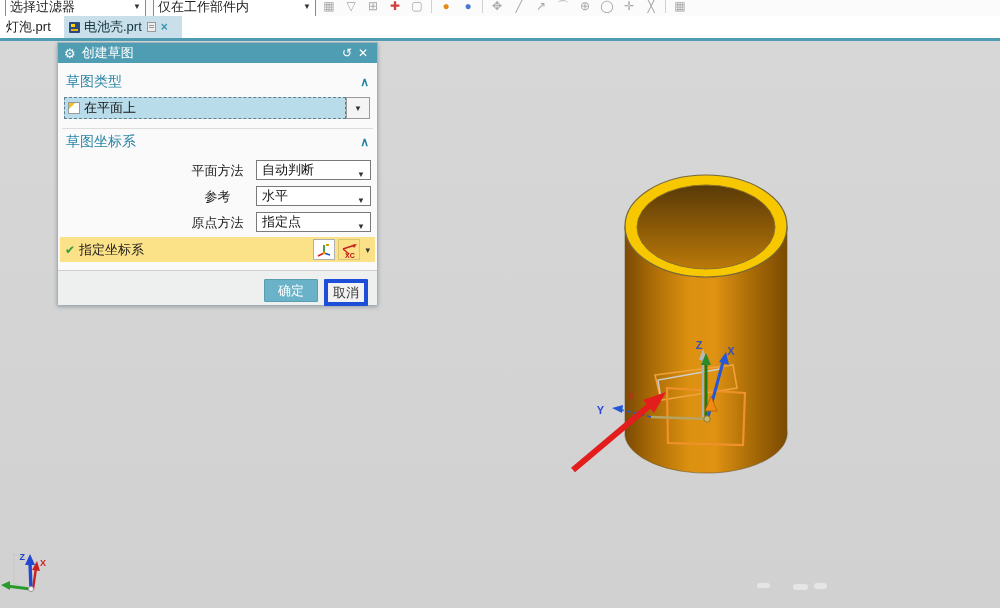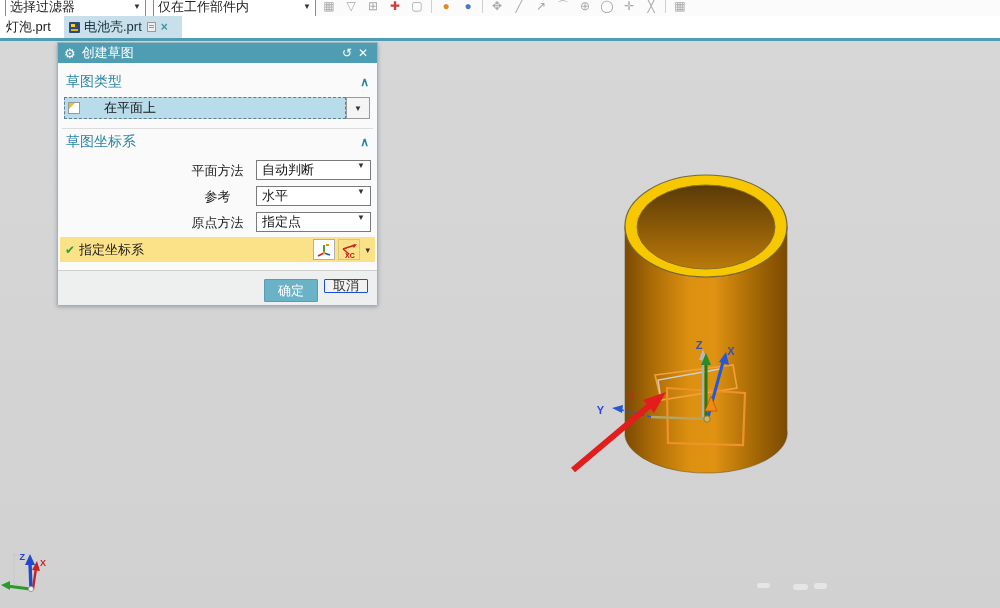--- a/index.html
+++ b/index.html
@@ -43,41 +43,41 @@
   #dlg-title { position:absolute; left:0; top:0; width:100%; height:20px; background:#4f9db3; color:#fff;
                display:flex; align-items:center; font-size:13px; padding:0 6px; }
   #dlg-title .ttl { margin-left:6px; }
   #dlg-title .sp { flex:1; }
   #dlg-title .tbtn { width:16px; text-align:center; font-size:12px; }
   .sect-head { position:absolute; left:8px; right:8px; height:20px; display:flex; align-items:center;
                color:#2b85a4; font-size:14px; }
   .sect-head .chev { margin-left:auto; font-weight:bold; font-size:12px; color:#2b85a4; }
   .sep { position:absolute; left:4px; right:4px; height:1px; background:#dcdcdc; }
   #type-combo { position:absolute; left:6px; top:54px; width:282px; height:22px; background:#b9dcea;
-                border:1px dashed #5f7f8e; display:flex; align-items:center; font-size:13px; color:#111; padding:0 3px;gap:20px; }
+                border:1px dashed #5f7f8e; display:flex; align-items:center; font-size:13px; color:#111; padding:0 3px; }
   .onplane-icon { width:12px; height:12px; background:#fff; border:1px solid #999; position:relative; margin-right:4px; }
   .onplane-icon::after { content:""; position:absolute; left:0; top:0; border-style:solid;
                          border-width:6px 6px 0 0; border-color:#f0c020 transparent transparent transparent; }
   #type-dd-btn { position:absolute; left:288px; top:54px; width:24px; height:22px; background:#f4f4f4;
                  border:1px solid #9a9a9a; font-size:8px; color:#333; display:flex; align-items:center; justify-content:center; }
   .frow { position:absolute; left:8px; right:8px; height:22px; display:flex; align-items:center; font-size:13px; color:#1a1a1a;justify-content:center; }
   .dd { position:absolute; left:198px; width:115px; height:20px; background:#fff; border:1px solid #7a7a7a;
-        display:flex; align-items:flex-start; font-size:13px; color:#111; padding:0 5px; }
+        display:flex; align-items:flex-end; font-size:13px; color:#111; padding:0 5px; }
   .dd .arr { margin-left:auto; font-size:8px; color:#333; }
   #csys-row { position:absolute; left:2px; right:2px; top:194px; height:25px; background:#fbe289;
               display:flex; align-items:center; font-size:13px; color:#1a1a1a; padding:0 5px; }
   #csys-row .check { color:#2f9e3f; font-size:12px; margin-right:4px; }
   .mini-btn { width:22px; height:21px; background:#fff; border:1px solid #b0b0b0; display:flex;
               align-items:center; justify-content:center; margin-left:3px; }
   .mini-btn.flat { background:transparent; border:1px solid #d8c77a; }
   #csys-row .menu-down { font-size:9px; color:#333; margin-left:5px; }
   #dlg-footer { position:absolute; left:0; right:0; top:227px; height:35px; background:#eef0f0; border-top:1px solid #cfcfcf; }
   #ok-btn { position:absolute; left:206px; top:8px; width:54px; height:23px; background:#6ab2c8; border:1px solid #5a9cb0;
             color:#fff; font-size:13px; display:flex; align-items:center; justify-content:center; border-radius:1px; }
-  #cancel-btn { position:absolute; left:266px; top:8px; width:44px; height:14px; background:#f2f2f2; border:1px solid #1d4ed8;
+  #cancel-btn { position:absolute; left:266px; top:8px; width:44px; height:27px; background:#f2f2f2; border:4px solid #1d4ed8;
             color:#333; font-size:13px; display:flex; align-items:center; justify-content:center; border-radius:1px; }
 </style>
 </head>
 <body>
 
 <div id="app">
 
   <div id="toolbar" class="abs">
     <div class="tcombo" style="left:0; width:141px;">
       <span>选择过滤器</span>

